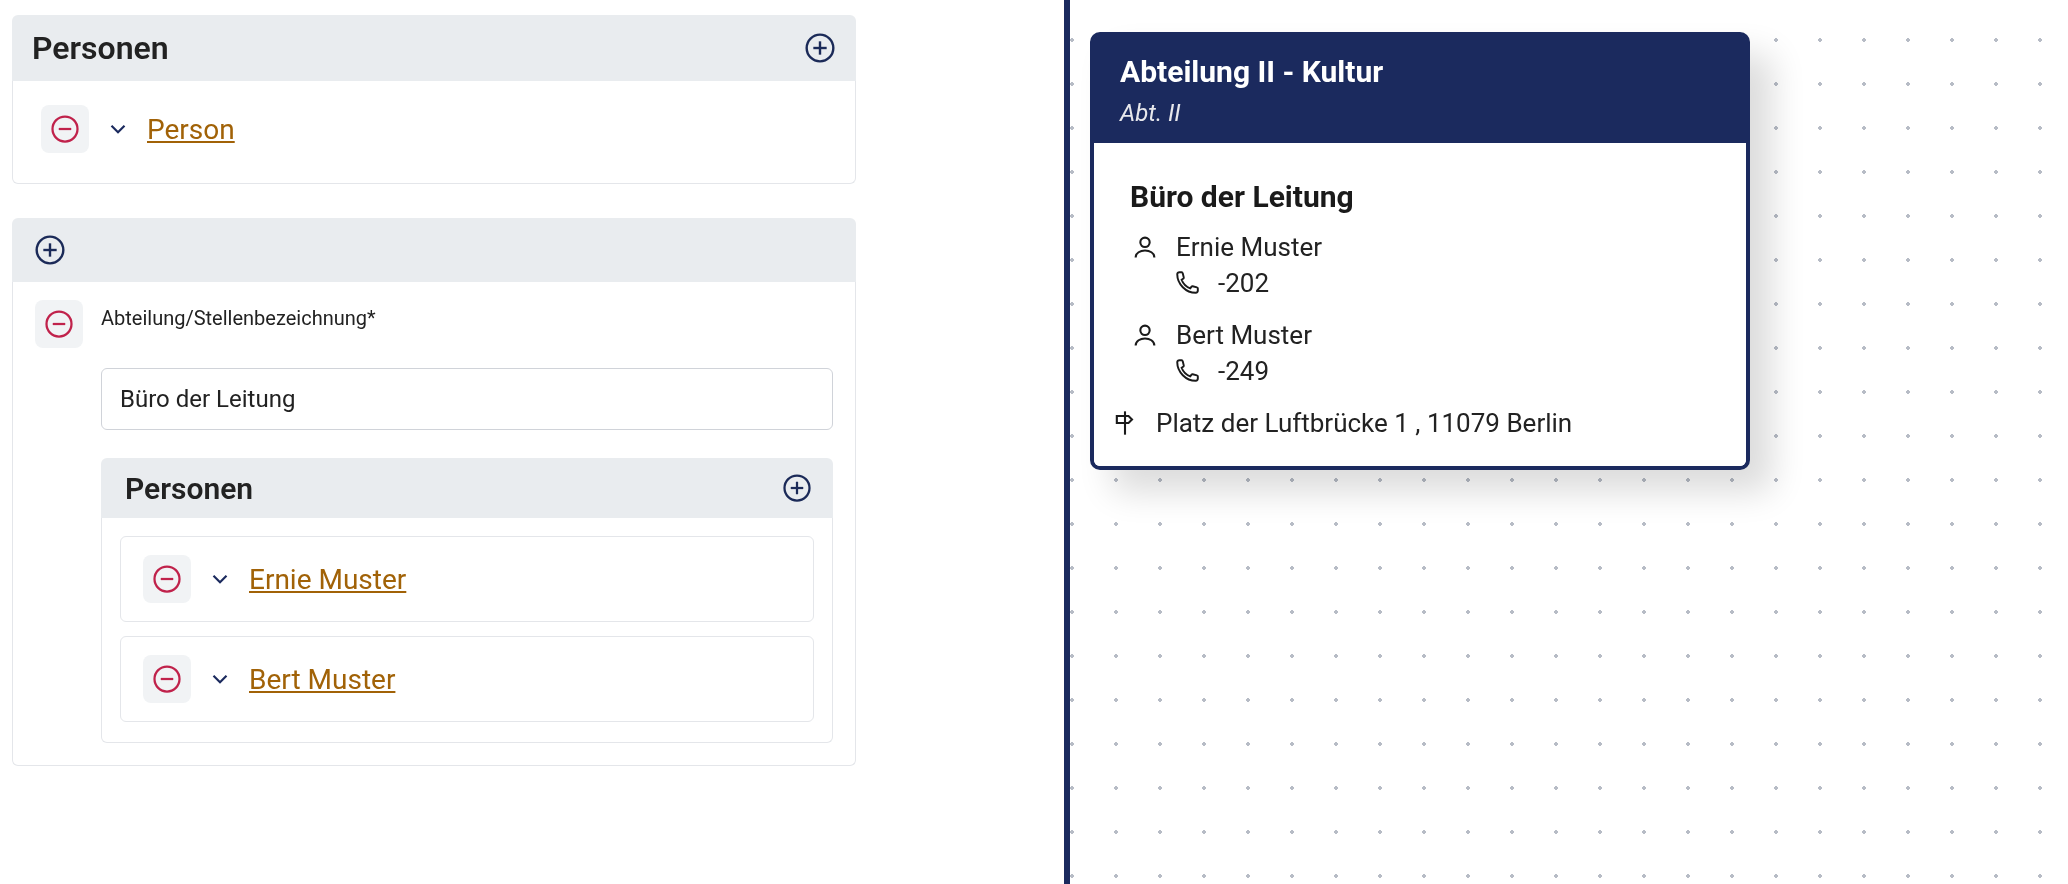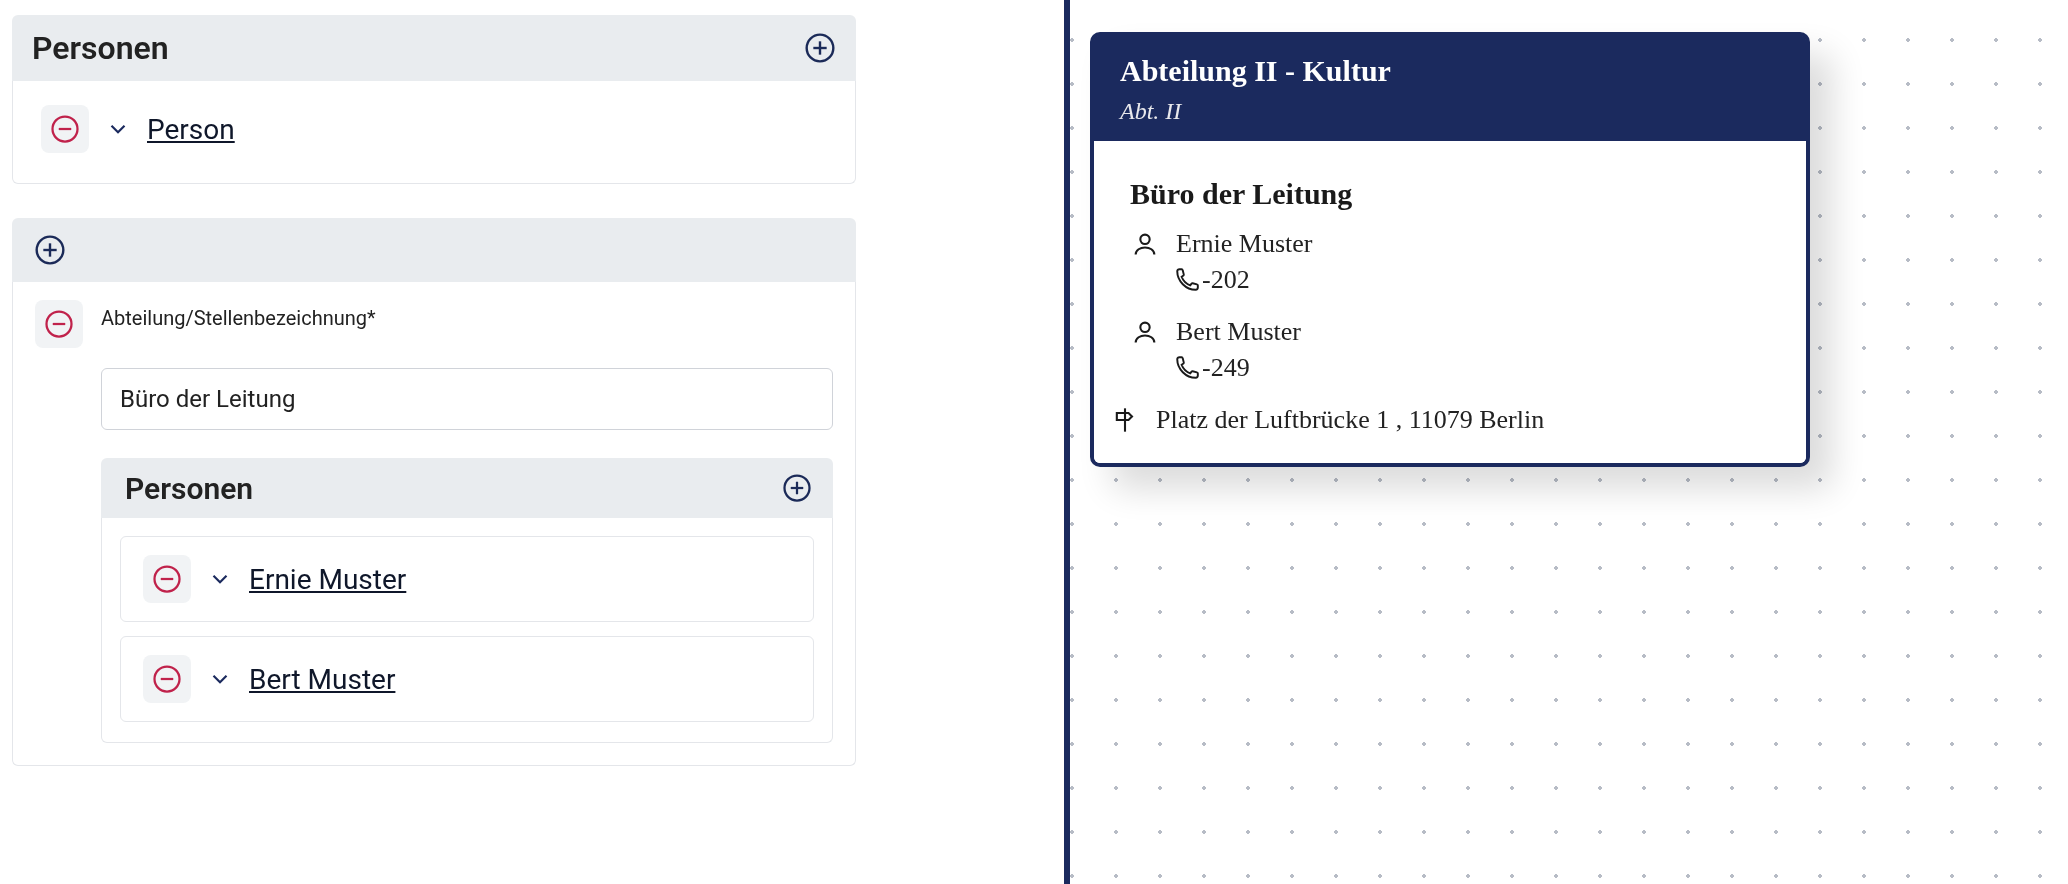--- a/index.html
+++ b/index.html
@@ -80,21 +80,21 @@
   }
   .chevron {
     display: flex;
     align-items: center;
     justify-content: center;
     cursor: pointer;
     color: #1b2a5e;
   }
   .link-text {
     font-size: 28px;
-    color: #0f172a;
+    color: #a16207;
     text-decoration: underline;
     cursor: pointer;
   }
 
   
   .org-editor {
     padding: 18px 22px 22px 22px;
     background: #fff;
     border: 1px solid #e4e6ea;
     border-top: none;
@@ -168,26 +168,25 @@
     top: 0;
     width: 6px;
     height: 884px;
     background: #1b2a5e;
   }
 
   .card {
     position: absolute;
     left: 52px;
     top: 32px;
-    width: 720px;
+    width: 660px;
     background: #fff;
     border: 4px solid #1b2a5e;
     border-radius: 10px;
     box-shadow: 22px 22px 34px rgba(0,0,0,0.14);
-    font-family: Liberation Serif, serif;
   }
   .card-header {
     background: #1b2a5e;
     color: #fff;
     padding: 18px 26px 16px 26px;
     border-radius: 4px 4px 0 0;
   }
   .card-title {
     font-size: 30px;
     font-weight: 700;
@@ -214,20 +213,21 @@
     display: flex;
     align-items: center;
     gap: 16px;
     font-size: 26px;
     color: #222;
     margin-top: 6px;
   }
   .phone-line {
     display: flex;
     align-items: center;
+    gap: 16px;
     font-size: 26px;
     color: #222;
     margin-left: 42px;
     margin-top: 6px;
     margin-bottom: 22px;
   }
   .address-line {
     display: flex;
     align-items: flex-end;
     gap: 16px;

